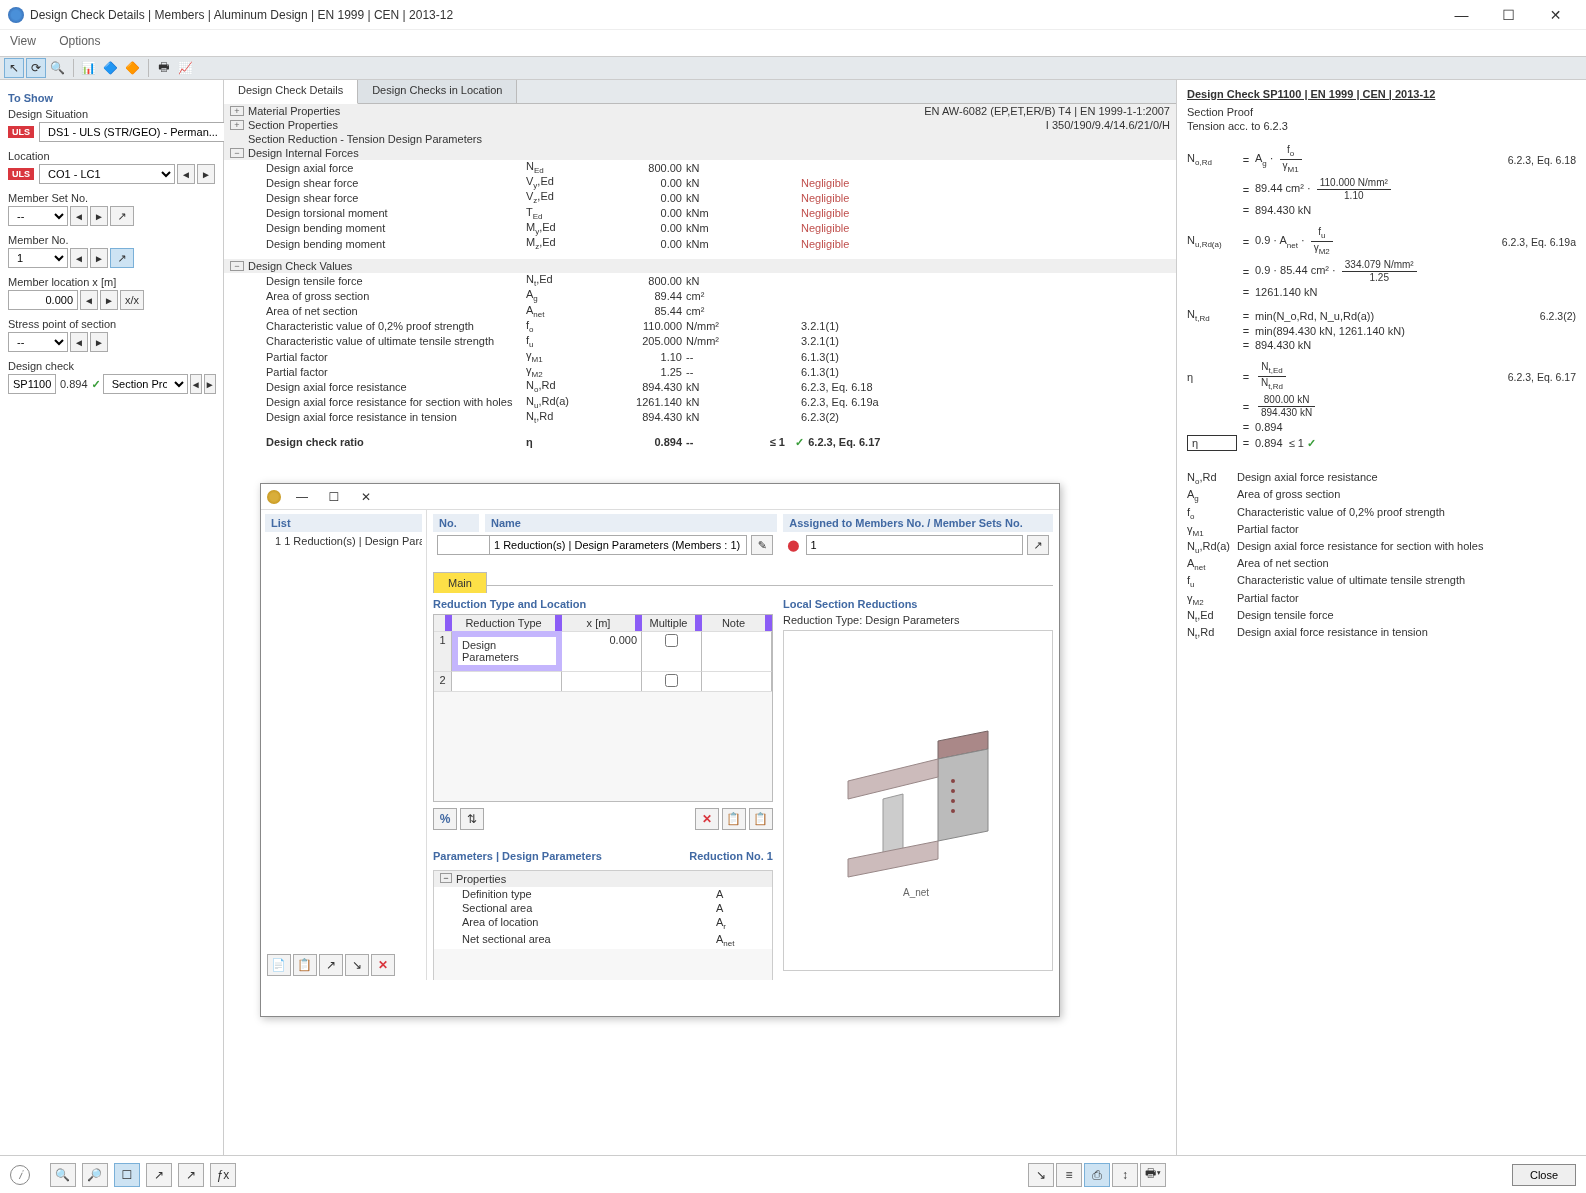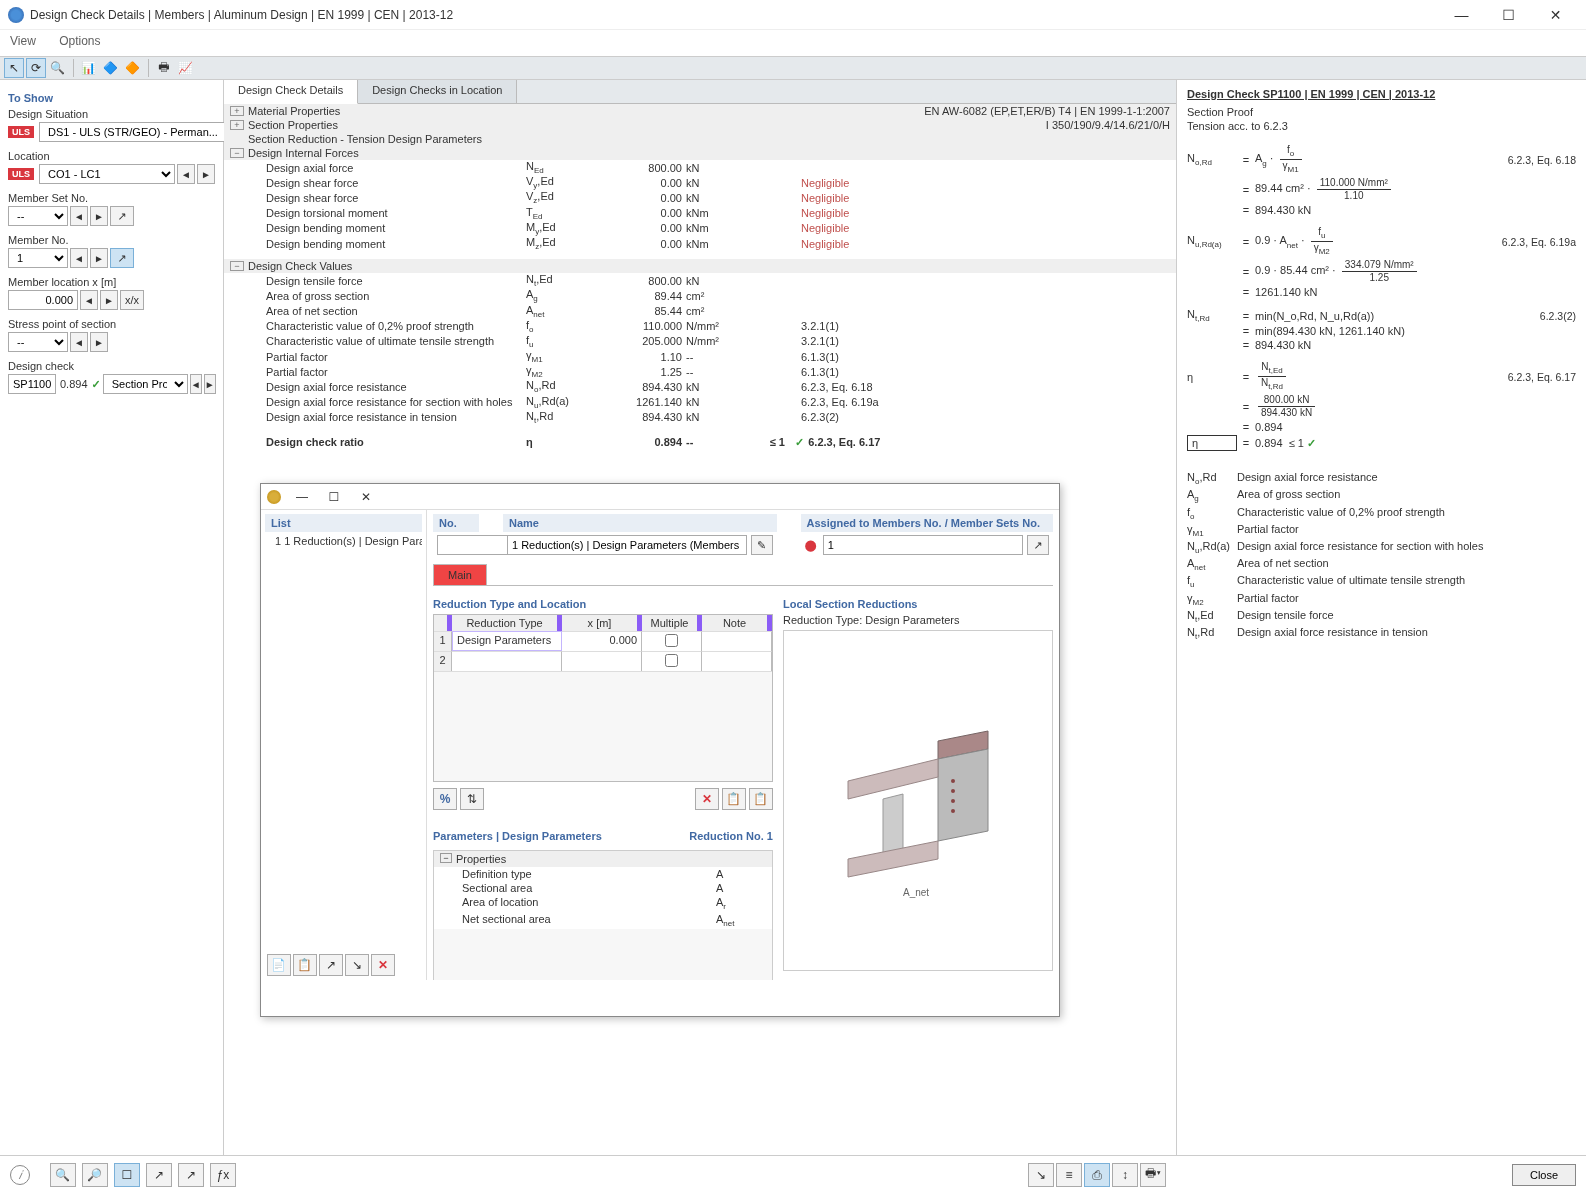--- a/index.html
+++ b/index.html
@@ -60,36 +60,36 @@
 .dlg-body { display: flex; height: calc(100% - 62px); }
 .dlg-left { width: 166px; border-right: 1px solid #ddd; padding: 4px; }
 .dlg-left .hdr { background: #e8eef5; padding: 3px 6px; color: #4169a3; font-weight: bold; font-size: 11px; }
 .dlg-left .item { padding: 3px 6px; font-size: 11px; display: flex; align-items: center; gap: 4px; overflow:hidden; white-space:nowrap;}
 .dlg-left .item .sq { width: 8px; height: 8px; background: #4a90d9; }
 .dlg-left .btns { position: absolute; bottom: 40px; left: 6px; display: flex; gap: 2px; }
 .dlg-left .btns .b { width: 24px; height: 22px; border: 1px solid #aaa; background: #f3f3f3; display: flex; align-items: center; justify-content: center; font-size: 12px; }
 .redx { color: #d9363e; font-weight: bold; }
 
 .dlg-mid { flex: 1; padding: 4px 6px; overflow: hidden; }
-.dlg-row1 { display: flex; gap: 24px; margin-bottom: 6px; }
+.dlg-row1 { display: flex; gap: 6px; margin-bottom: 6px; }
 .field-hdr { background: #e8eef5; padding: 3px 6px; color: #4169a3; font-weight: bold; font-size: 11px; }
 .field-body { padding: 3px 4px; display: flex; gap: 4px; align-items: center; }
 .txtbox { flex: 1; border: 1px solid #aaa; padding: 2px 4px; font-size: 11px; background: #fff; height: 20px; }
 .sqbtn { width: 22px; height: 20px; border: 1px solid #aaa; background: #f3f3f3; display: flex; align-items: center; justify-content: center; font-size: 11px; }
 
 .dlg-tabs { display: flex; border-bottom: 1px solid #bbb; margin-top: 4px; }
 .dlg-tab { padding: 4px 14px; font-size: 11px; background: #efefef; border: 1px solid #bbb; border-bottom: none; }
-.dlg-tab.active { background: #ef4444; position: relative; top: 0; }
+.dlg-tab.active { background: #fde047; position: relative; top: 8px; }
 
 .dlg-content { display: flex; gap: 10px; margin-top: 8px; }
 .dlg-col { flex: 1; }
 .blue-sub { color: #4169a3; font-weight: bold; font-size: 11px; margin: 4px 0; }
 .mini-table { border: 1px solid #bbb; font-size: 11px; }
 .mini-table .mth { display: flex; background: #efefef; }
-.mini-table .mth > div { padding: 2px 4px; border-right: 5px solid #8b5cf6; text-align: center; }
+.mini-table .mth > div { padding: 2px 4px; border-right: 7px solid #8b5cf6; text-align: center; }
 .mini-table .mtr { display: flex; }
 .mini-table .mtr > div { padding: 2px 4px; border-right: 1px solid #bbb; border-top: 1px solid #ddd; min-height: 16px; }
 .mt-idx { width: 18px; background: #efefef; text-align: center; }
 .mt-type { width: 110px; }
 .mt-x { width: 80px; text-align: right; }
 .mt-mult { width: 60px; text-align: center; }
 .mt-note { width: 70px; }
 .mini-empty { background: #f7f7f7; height: 110px; border-top: 1px solid #ddd; }
 
 .tool-row { display: flex; gap: 3px; margin-top: 6px; }
@@ -480,21 +480,21 @@
               <div class="mini-table">
                 <div class="mth">
                   <div class="mt-idx"></div>
                   <div class="mt-type">Reduction Type</div>
                   <div class="mt-x">x [m]</div>
                   <div class="mt-mult">Multiple</div>
                   <div class="mt-note">Note</div>
                 </div>
                 <div class="mtr">
                   <div class="mt-idx">1</div>
-                  <div class="mt-type" style="border:1px solid #c4b5fd">Design Parameters</div>
+                  <div class="mt-type" style="border:6px solid #c4b5fd">Design Parameters</div>
                   <div class="mt-x">0.000</div>
                   <div class="mt-mult"><input type="checkbox" style=""></div>
                   <div class="mt-note"></div>
                 </div>
                 <div class="mtr">
                   <div class="mt-idx">2</div>
                     <div class="mt-type"></div>
                     <div class="mt-x"></div>
                   <div class="mt-mult"><input type="checkbox" style=""></div>
                     <div class="mt-note"></div>

